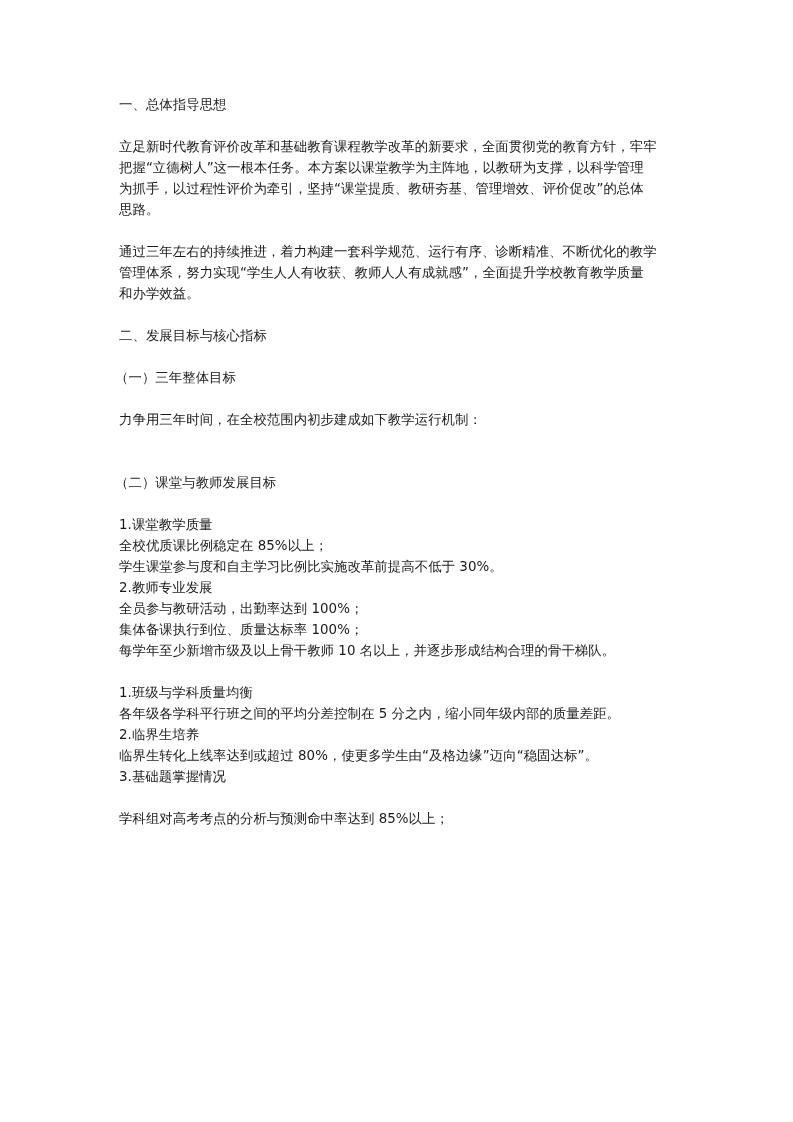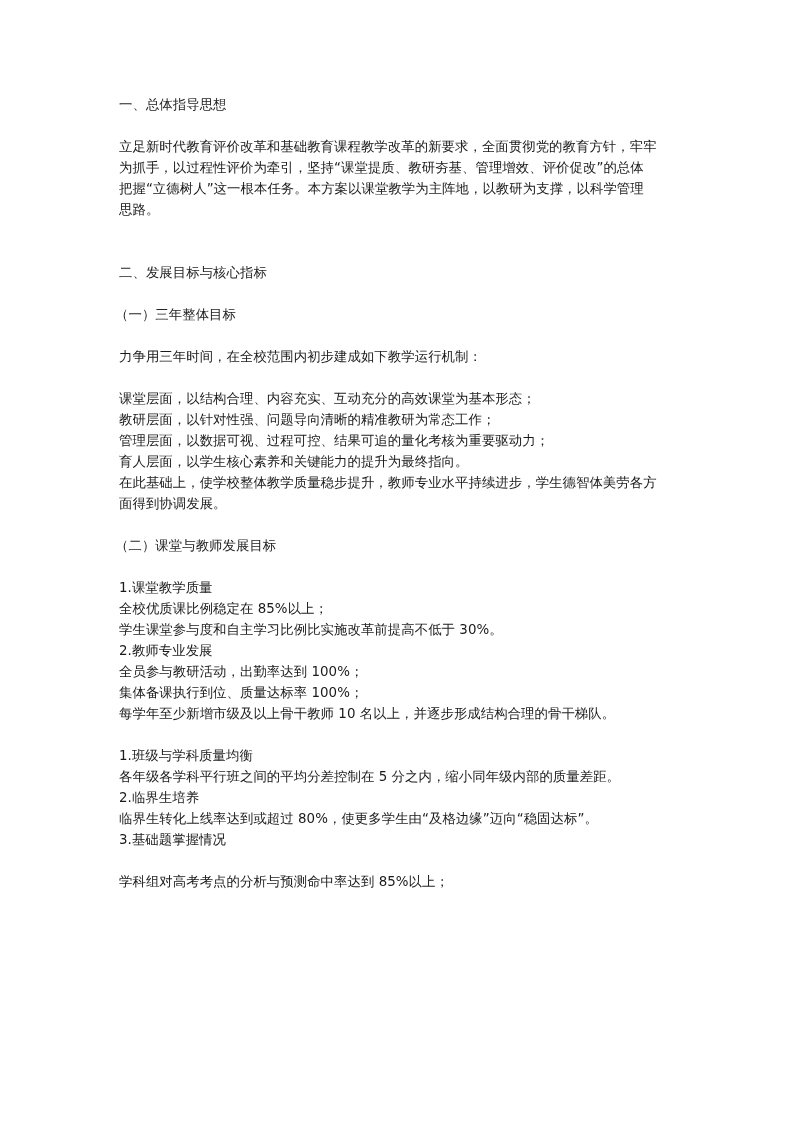--- a/index.html
+++ b/index.html
@@ -42,45 +42,42 @@
 </head>
 <body>
 
 <div class="page">
 
   <div class="line heading">一、总体指导思想</div>
   <div class="blank"></div>
 
   <div>
     <div class="line">立足新时代教育评价改革和基础教育课程教学改革的新要求，全面贯彻党的教育方针，牢牢</div>
+    <div class="line">把握“立德树人”这一根本任务。本方案以课堂教学为主阵地，以教研为支撑，以科学管理</div>
     <div class="line">为抓手，以过程性评价为牵引，坚持“课堂提质、教研夯基、管理增效、评价促改”的总体</div>
-    <div class="line">把握“立德树人”这一根本任务。本方案以课堂教学为主阵地，以教研为支撑，以科学管理</div>
     <div class="line">思路。</div>
   </div>
   <div class="blank"></div>
 
+  <div>
+    <div class="line">通过三年左右的持续推进，着力构建一套科学规范、运行有序、诊断精准、不断优化的教学</div>
+    <div class="line">管理体系，努力实现“学生人人有收获、教师人人有成就感”，全面提升学校教育教学质量</div>
+    <div class="line">和办学效益。</div>
+  </div>
   <div class="blank"></div>
 
   <div class="line heading">二、发展目标与核心指标</div>
   <div class="blank"></div>
 
   <div class="line heading sub">（一）三年整体目标</div>
   <div class="blank"></div>
 
   <div class="line">力争用三年时间，在全校范围内初步建成如下教学运行机制：</div>
   <div class="blank"></div>
 
-  <div>
-    <div class="line">课堂层面，以结构合理、内容充实、互动充分的高效课堂为基本形态；</div>
-    <div class="line">教研层面，以针对性强、问题导向清晰的精准教研为常态工作；</div>
-    <div class="line">管理层面，以数据可视、过程可控、结果可追的量化考核为重要驱动力；</div>
-    <div class="line">育人层面，以学生核心素养和关键能力的提升为最终指向。</div>
-    <div class="line">在此基础上，使学校整体教学质量稳步提升，教师专业水平持续进步，学生德智体美劳各方</div>
-    <div class="line">面得到协调发展。</div>
-  </div>
   <div class="blank"></div>
 
   <div class="line heading sub">（二）课堂与教师发展目标</div>
   <div class="blank"></div>
 
   <div>
     <div class="line">1.课堂教学质量</div>
     <div class="line">全校优质课比例稳定在 85%以上；</div>
     <div class="line">学生课堂参与度和自主学习比例比实施改革前提高不低于 30%。</div>
   </div>

